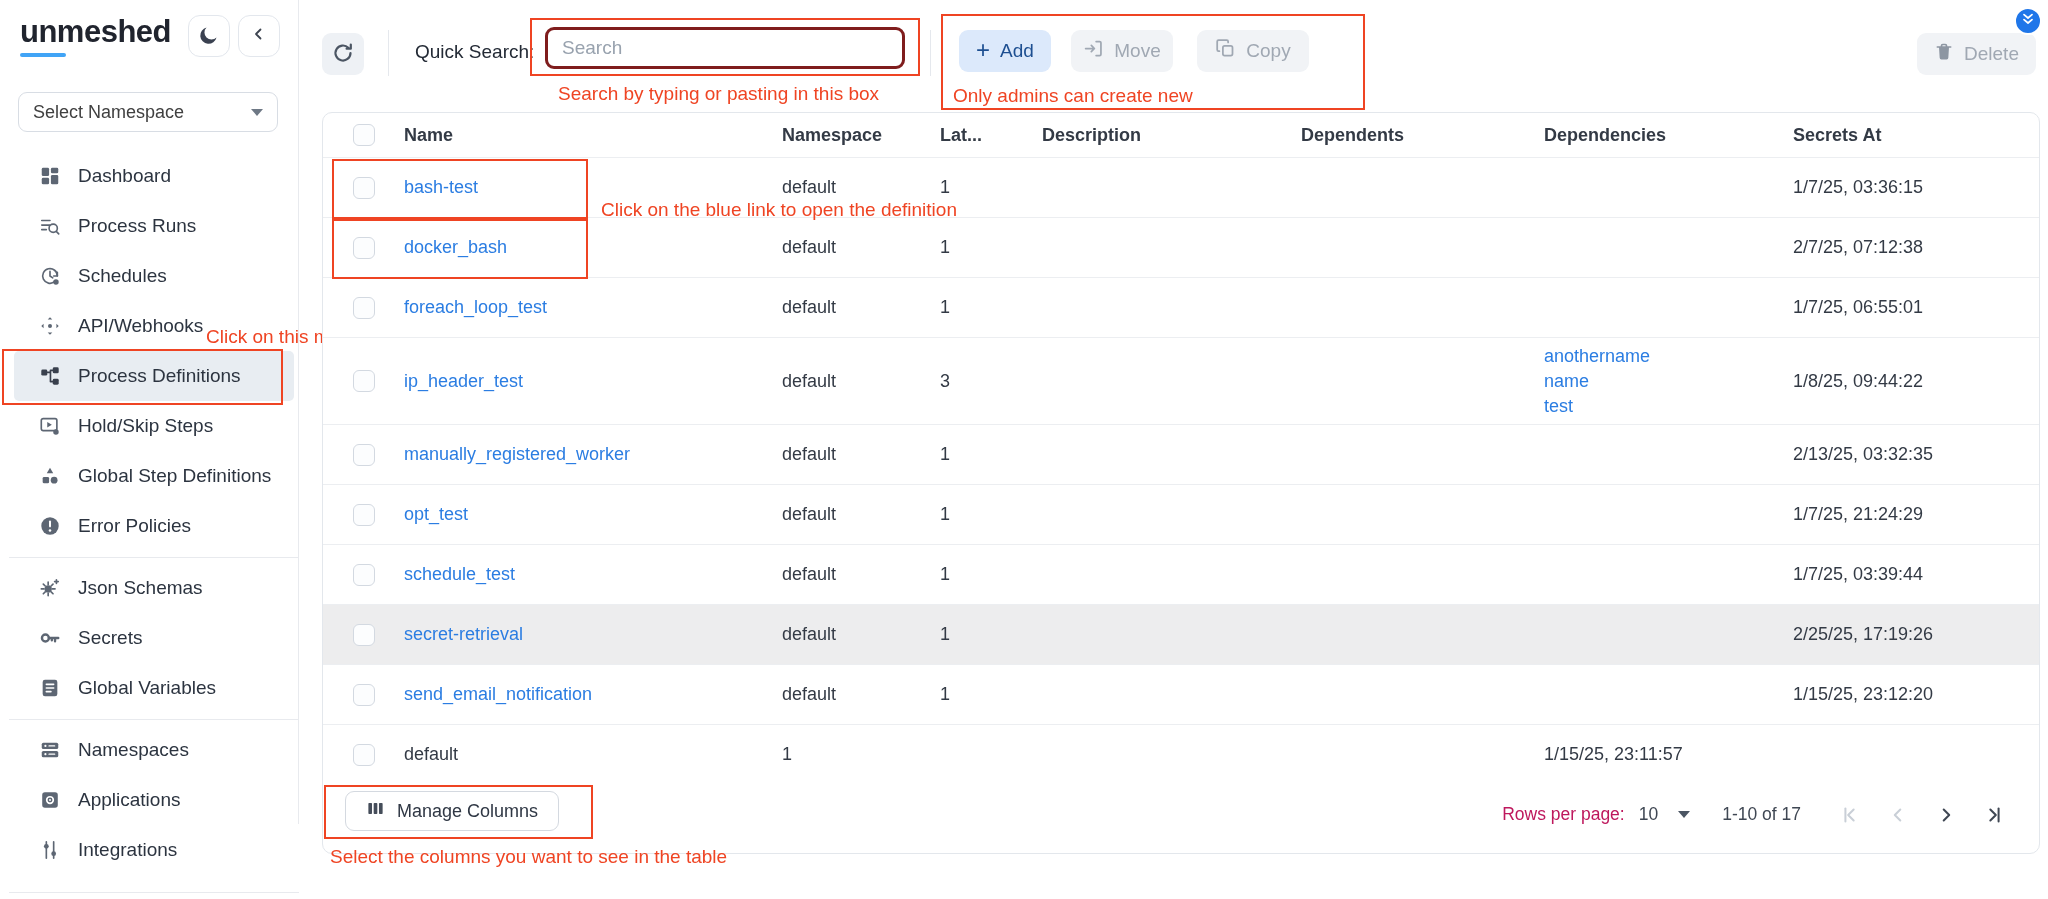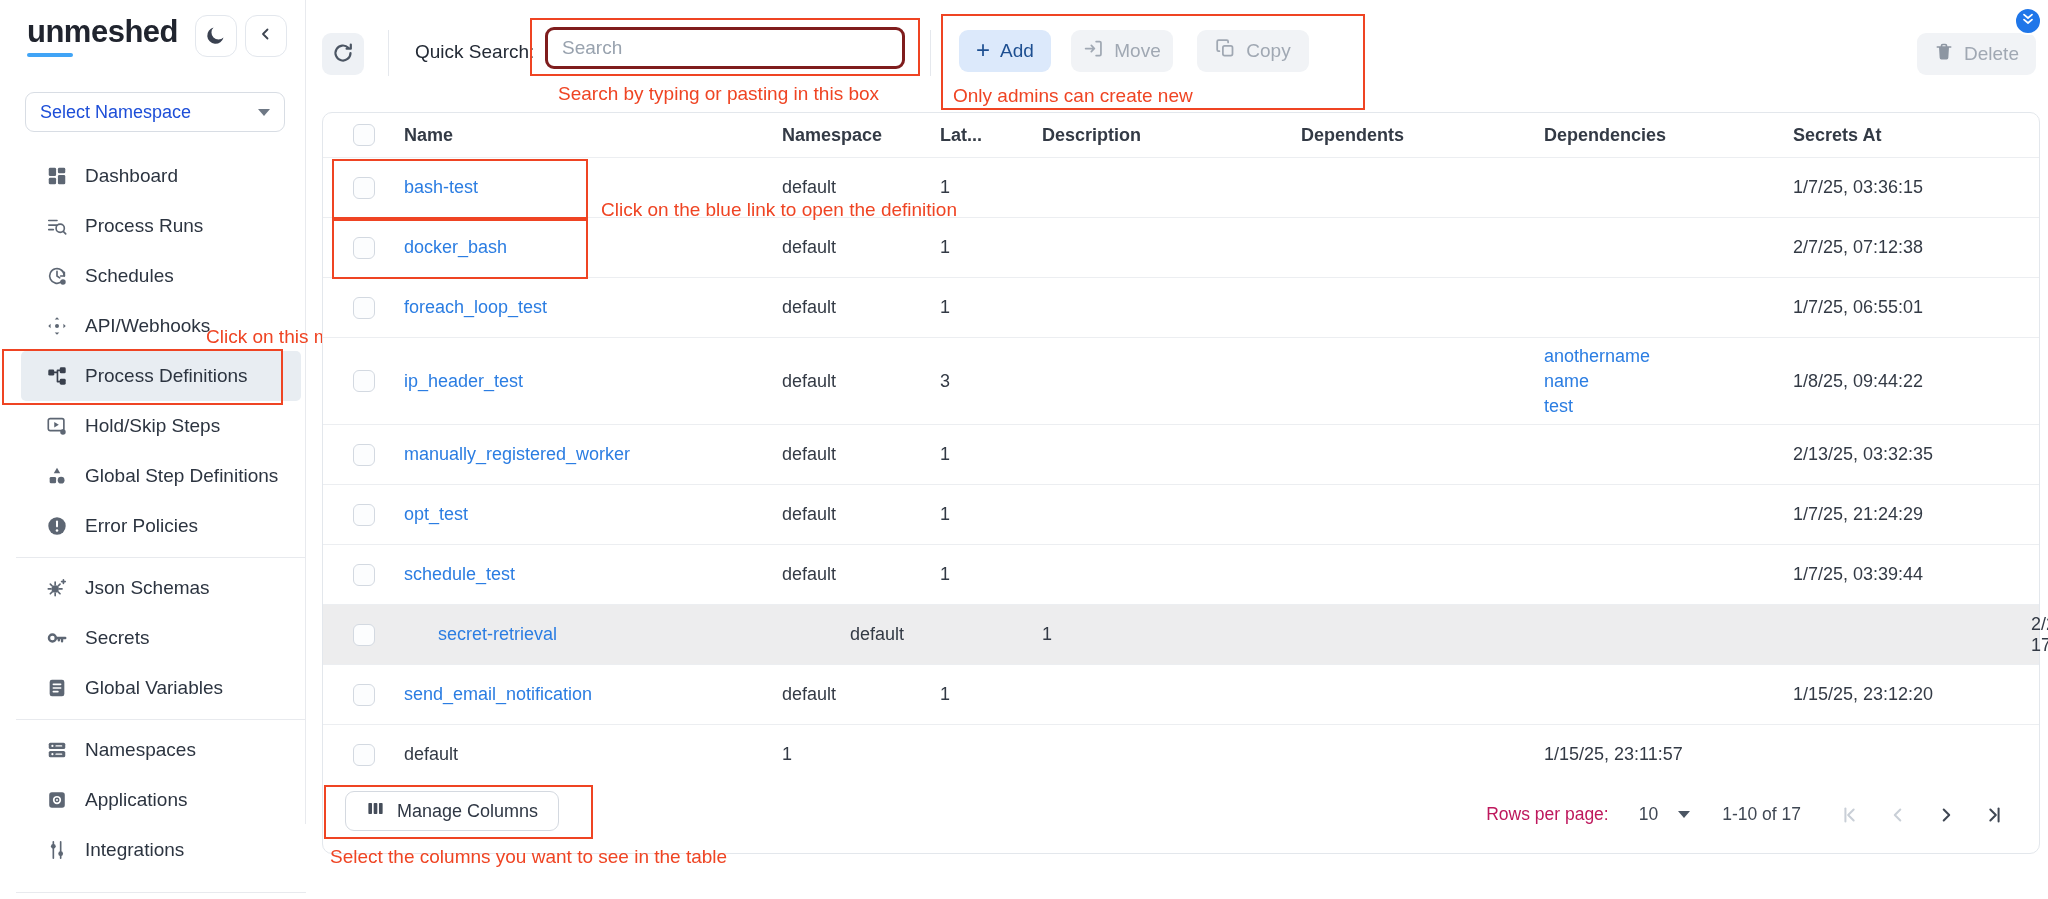--- a/index.html
+++ b/index.html
@@ -1,27 +1,27 @@
 <!DOCTYPE html>
 <html><head>
 <meta charset="utf-8">
 <style>
   * { margin:0; padding:0; box-sizing:border-box; }
   body { font-family:"Liberation Sans", sans-serif; background:#fff; }
   .page { position:relative; width:2048px; height:899px; overflow:hidden; background:#fff; color:#2c3440; }
 
   
-  .sidebar { position:absolute; left:16px; top:0; width:290px; height:824px; background:#fff; border-right:1px solid #e8eaee; }
+  .sidebar { position:absolute; left:9px; top:0; width:290px; height:824px; background:#fff; border-right:1px solid #e8eaee; }
   .logo-row { position:relative; height:76px; }
   .logo { position:absolute; left:11px; top:14px; font-size:31px; font-weight:bold; letter-spacing:-0.5px; color:#20242e; }
   .logo-underline { position:absolute; left:11px; top:53px; width:46px; height:4px; background:#41a4f6; border-radius:2px; }
   .icon-btn { position:absolute; display:flex; align-items:center; justify-content:center; width:42px; height:42px; border:1px solid #e3e7ed; border-radius:12px; background:#fff; cursor:pointer; }
   .moon-btn { left:179px; top:15px; }
   .collapse-btn { left:229px; top:15px; color:#3d4450; font-size:22px; }
-  .ns-select { position:absolute; left:9px; top:92px; width:260px; height:40px; border:1px solid #d8dde4; border-radius:9px; display:flex; align-items:center; padding:0 14px; color:#1d4ed8; font-size:18px; background:#fff; cursor:pointer; }
+  .ns-select { position:absolute; left:9px; top:92px; width:260px; height:40px; border:1px solid #d8dde4; border-radius:9px; display:flex; align-items:center; padding:0 14px; color:#404040; font-size:18px; background:#fff; cursor:pointer; }
   .ns-caret { margin-left:auto; width:0; height:0; border-left:6px solid transparent; border-right:6px solid transparent; border-top:7px solid #6e7885; }
   .nav { position:absolute; left:0; top:151px; width:290px; }
   .nav-item { display:flex; align-items:center; height:50px; padding-left:30px; font-size:19px; color:#2c3440; cursor:pointer; position:relative; }
   .nav-item .ic { width:22px; height:22px; margin-right:17px; flex:0 0 22px; display:flex; align-items:center; justify-content:center; }
   .nav-item.active { background:#e8edf2; border-radius:5px; margin:0 5px; padding-left:25px; }
   .nav-divider { height:1px; background:#e8eaee; margin:6px 0 5px 0; }
   .nav-divider.last { margin-top:17px; }
   svg.sic { stroke:#5d6673; fill:none; stroke-width:1.8; stroke-linecap:round; stroke-linejoin:round; }
   svg.sic .f { fill:#5d6673; stroke:none; }
   .nav-item.active svg.sic { stroke:#39404d; }
@@ -52,26 +52,26 @@
 
   
   .card { position:absolute; left:322px; top:112px; width:1718px; height:742px; border:1px solid #e3e7ec; border-radius:10px; background:#fff; }
   .trow { display:grid; grid-template-columns:81px 378px 158px 102px 259px 243px 249px 1fr; align-items:center; min-height:60px; border-top:1px solid #eceef1; }
   .trow.thead { min-height:44px; border-top:none; font-size:17px; font-weight:700; color:#15181e; }
   .trow .cb-cell { padding-left:30px; }
   .checkbox { width:22px; height:22px; border:1.5px solid #d3d9e1; border-radius:6px; background:#fcfdfe; cursor:pointer; }
   .cell { font-size:18px; color:#333a45; padding-right:10px; }
   .name-link, .dep-link { color:#2b7de2; font-size:18px; text-decoration:none; cursor:pointer; }
   .deps-cell { display:flex; flex-direction:column; gap:1px; padding:6px 10px 6px 0; line-height:24px; }
-  .trow.highlighted { background:#ededee;gap:34px; }
+  .trow.highlighted { background:#ededee; }
   .tfooter { position:absolute; left:0; bottom:0; width:100%; height:77px; display:flex; align-items:center; }
   .managecols-btn { position:absolute; left:22px; top:15px; height:40px; display:flex; align-items:center; gap:12px; padding:0 20px; border:1px solid #d4d9e0; border-radius:9px; background:#fff; font-size:18px; color:#2f3744; font-family:"Liberation Sans",sans-serif; cursor:pointer; }
   .pager { position:absolute; right:28px; top:0; height:77px; display:flex; align-items:center; gap:14px; }
   .pager .lbl { font-size:17.5px; color:#be185d; }
-  .pager .val { font-size:17.5px; color:#3f4753; margin-left:16px; }
+  .pager .val { font-size:17.5px; color:#3f4753; margin-left:0; }
   .rpp-caret { width:0; height:0; border-left:6px solid transparent; border-right:6px solid transparent; border-top:7px solid #4b5563; margin:0 10px 0 6px; cursor:pointer; }
   .range { font-size:17.5px; color:#3f4753; margin:0 18px 0 8px; }
   .pg-btn { width:34px; height:34px; display:flex; align-items:center; justify-content:center; background:none; border:none; cursor:pointer; }
   svg.pg { stroke:#3f4753; fill:none; stroke-width:2.2; stroke-linecap:round; stroke-linejoin:round; }
   svg.pg.dis { stroke:#c9cfd7; }
 
   
   .annot-box { position:absolute; border:2px solid #ef4423; pointer-events:none; }
   .annot-pd { left:2px; top:349px; width:281px; height:56px; }
   .annot-row1 { left:9px; top:46px; width:256px; height:60px; }

